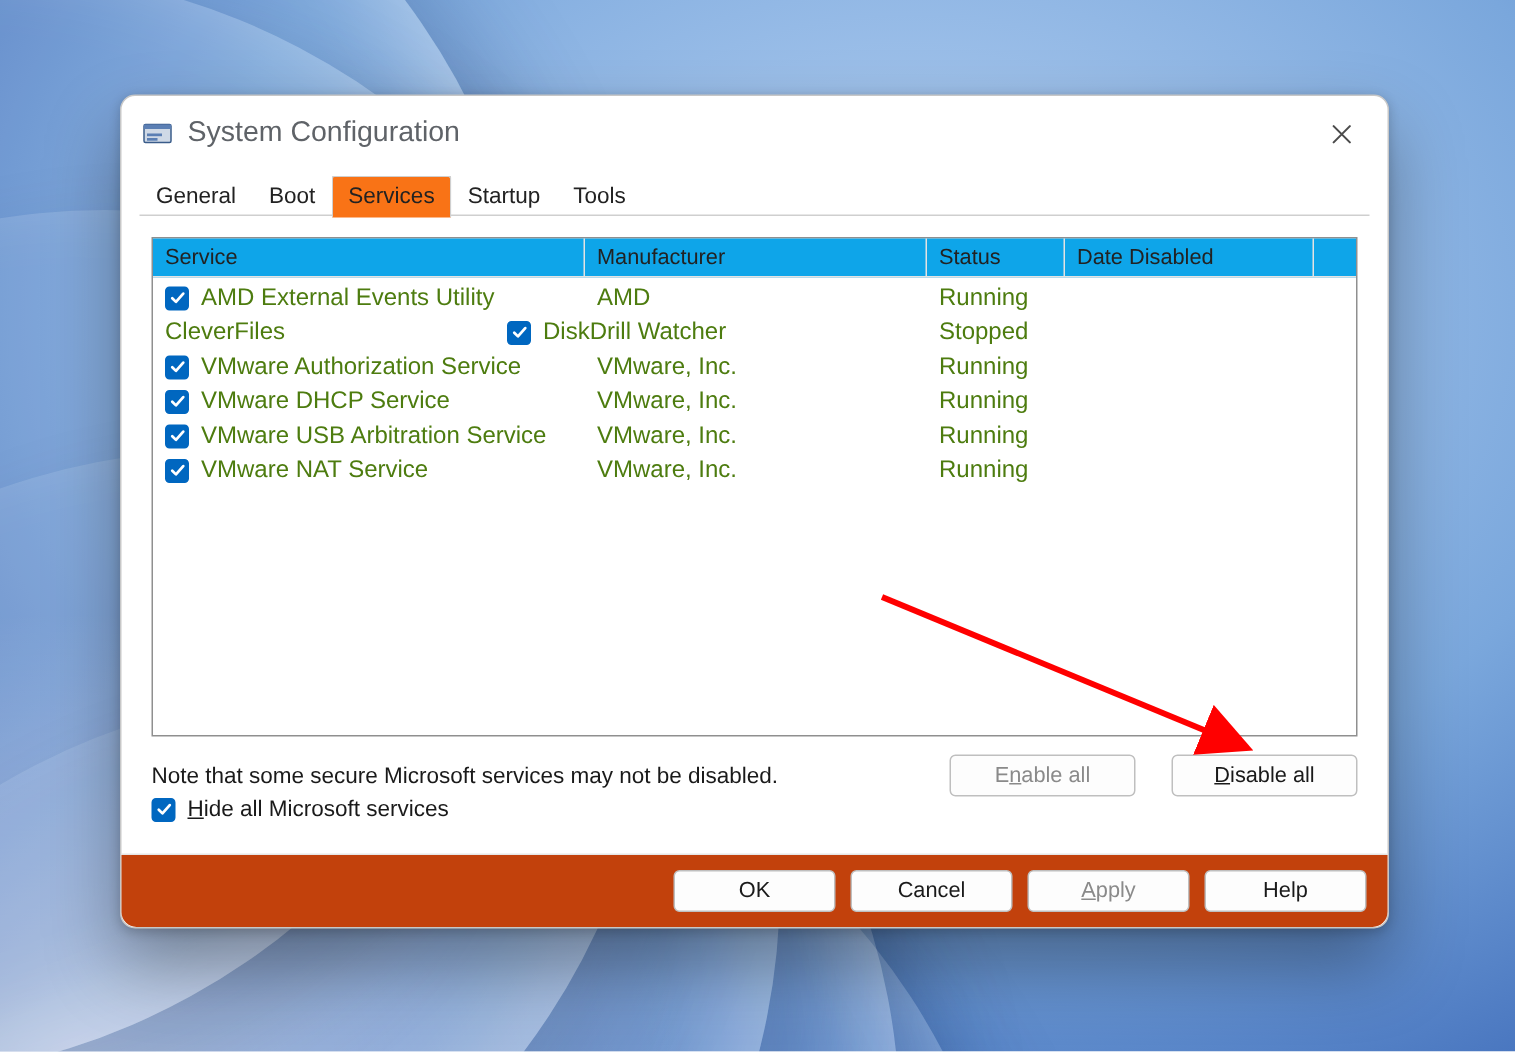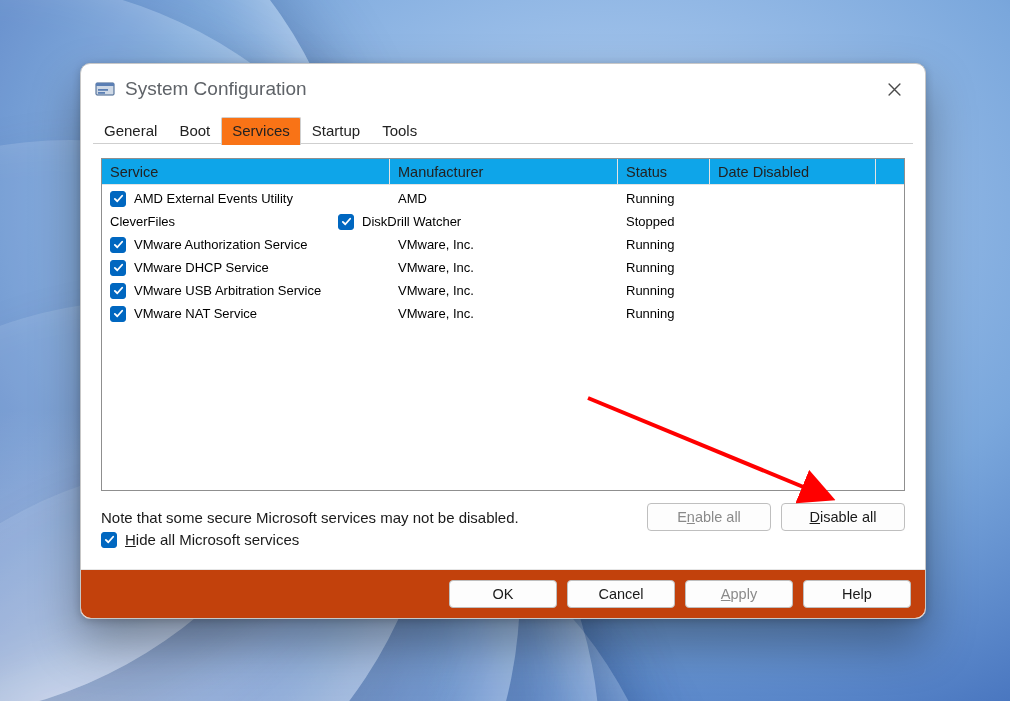--- a/index.html
+++ b/index.html
@@ -136,42 +136,42 @@
     .col.tail { width: 28px; }
 
     .list-body {
       flex: 1;
       overflow: hidden;
       padding-top: 2px;
     }
     .list-row {
       height: 23px;
       display: flex;
-      font-size: 13px;
-      color: #000000;
+      font-size: 16px;
+      color: #4d7c0f;
       text-align: center;
     }
     .list-row .col.svc { gap: 8px; }
     .chk {
       width: 16px; height: 16px;
       border: 1px solid #0067c0;
       border-radius: 3px;
       background: #0067c0;
       display: inline-flex;
       align-items: center; justify-content: center;
       flex: 0 0 16px;
     }
     .chk svg { width: 11px; height: 11px; }
 
     
     .under-list {
       margin-top: 12px;
       display: flex;
       align-items: center;
-      gap: 10px;
+      gap: 24px;
       font-size: 15px;
     }
     .note { flex: 1; }
     .btn {
       min-width: 124px;
       height: 28px;
       border: 1px solid #bfbfbf;
       background: #fdfdfd;
       border-radius: 4px;
       font-size: 14.5px;

